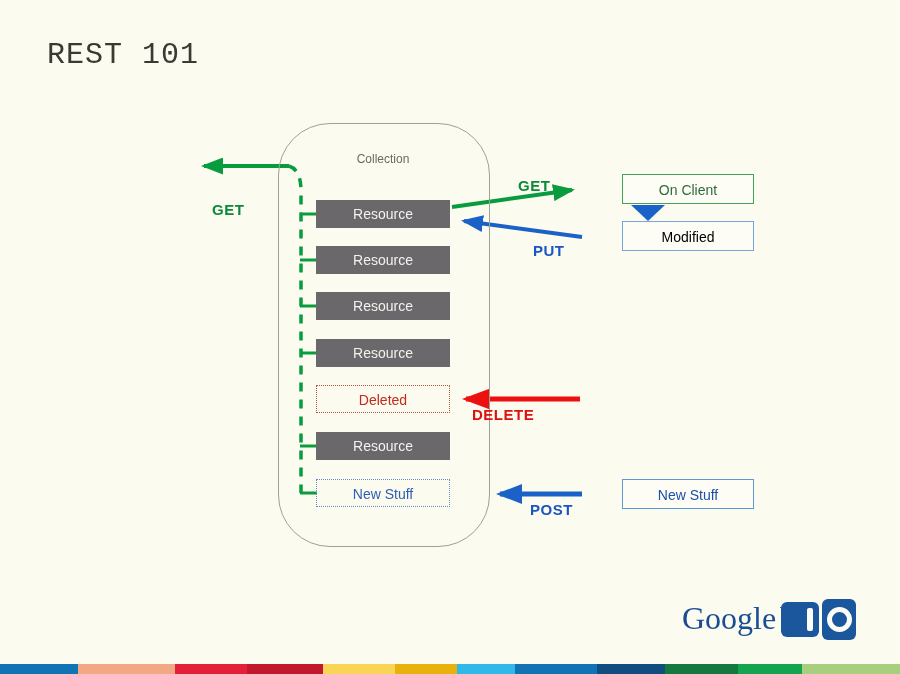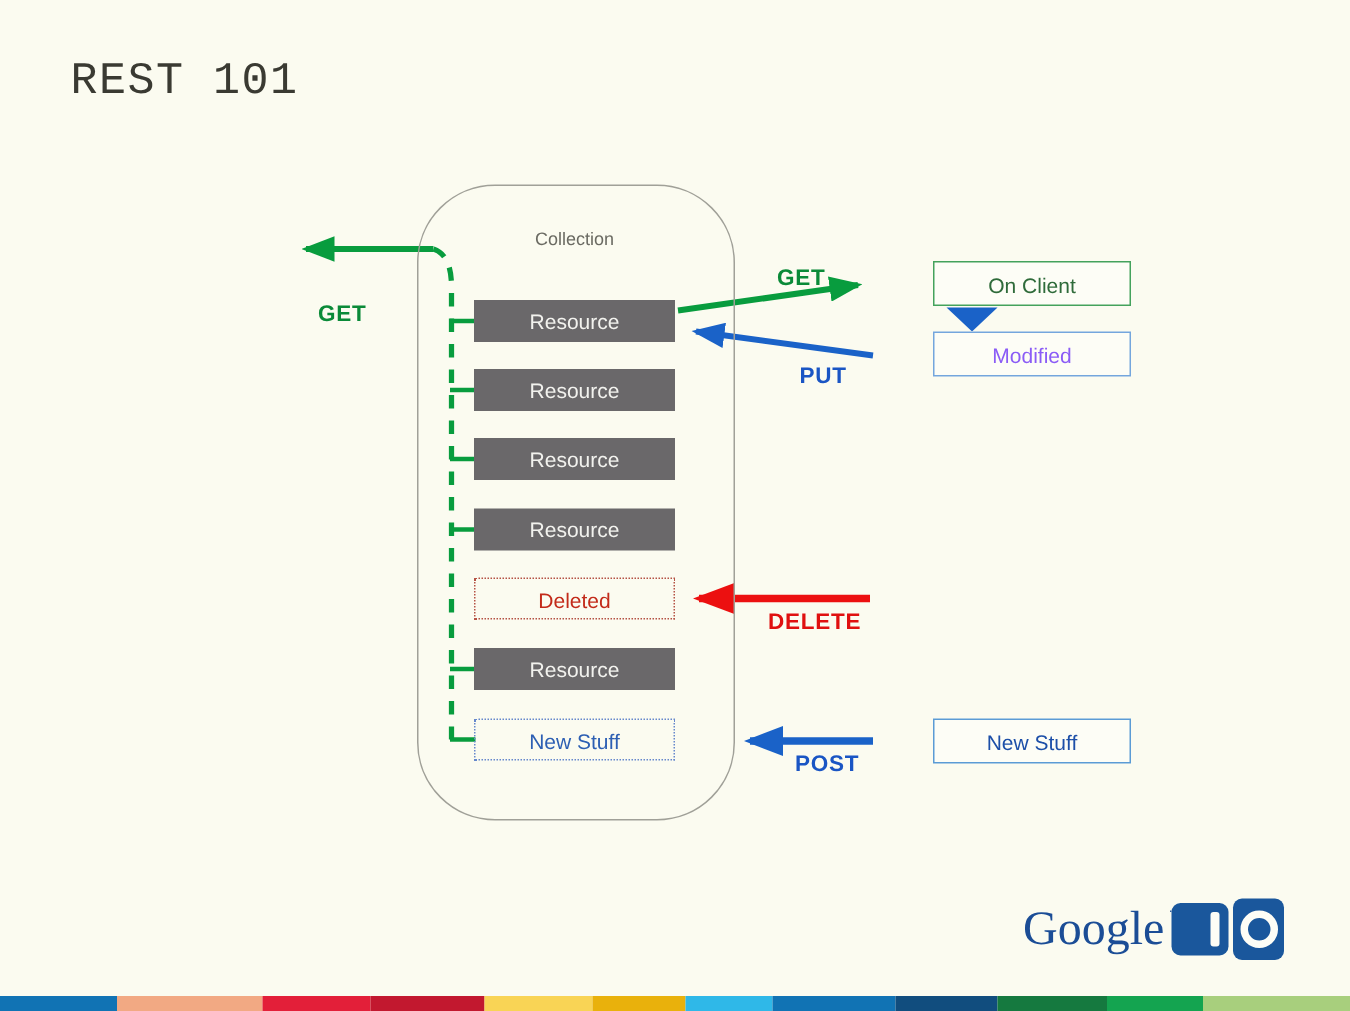--- a/index.html
+++ b/index.html
@@ -26,21 +26,21 @@
   }
   .cbox.resource{background:#6a686a;color:#f2f2ee;}
   .cbox.deleted{border:1px dotted #b55244;color:#c32b1a;background:transparent;}
   .cbox.newstuff{border:1px dotted #6688cc;color:#2d5fb3;background:transparent;}
   
   .rbox{
     position:absolute;left:582px;width:132px;height:30px;line-height:30px;
     text-align:center;font-size:14px;box-sizing:border-box;background:#fdfdf6;margin-left:40px;
   }
   .rbox.onclient{border:1.5px solid #44a25c;color:#2f6b3a;}
-  .rbox.modified{border:1.5px solid #74a6dd;color:#8b5cf6;}
+  .rbox.modified{border:1.5px solid #74a6dd;color:#000000;}
   .rbox.newstuff2{border:1.5px solid #5b9bd5;color:#1d4fa8;}
   
   .oplabel{position:absolute;font-size:15px;font-weight:bold;letter-spacing:.5px;}
   .op-green{color:#0a8a38;margin-top:28px;}
   .op-blue{color:#1a55c4;margin-left:16px;}
   .op-red{color:#e01010;}
   
   .connectors{position:absolute;left:0;top:0;pointer-events:none;}
   
   .logo{position:absolute;left:682px;top:598px;height:46px;}
@@ -122,21 +122,21 @@
   <div class="cbox resource" style="top:432px">Resource</div>
   <div class="cbox newstuff" style="top:479px">New Stuff</div>
 
   <div class="rbox onclient" style="top:174px">On Client</div>
   <div class="rbox modified" style="top:221px">Modified</div>
   <div class="rbox newstuff2" style="top:479px">New Stuff</div>
 
   <div class="oplabel op-green" style="left:212px;top:173px">GET</div>
   <div class="oplabel op-green" style="left:518px;top:149px">GET</div>
   <div class="oplabel op-blue" style="left:517px;top:242px">PUT</div>
-  <div class="oplabel op-red" style="left:512px;top:406px">DELETE</div>
+  <div class="oplabel op-red" style="left:472px;top:406px">DELETE</div>
   <div class="oplabel op-blue" style="left:514px;top:501px">POST</div>
 
   <div class="logo">
     <span class="logo-word">Google</span>
     <span class="logo-tm">·</span>
     <span class="badge badge1">
       <span class="badge-io">io</span>
       <span class="badge-bar"></span>
     </span>
     <span class="badge badge2">

